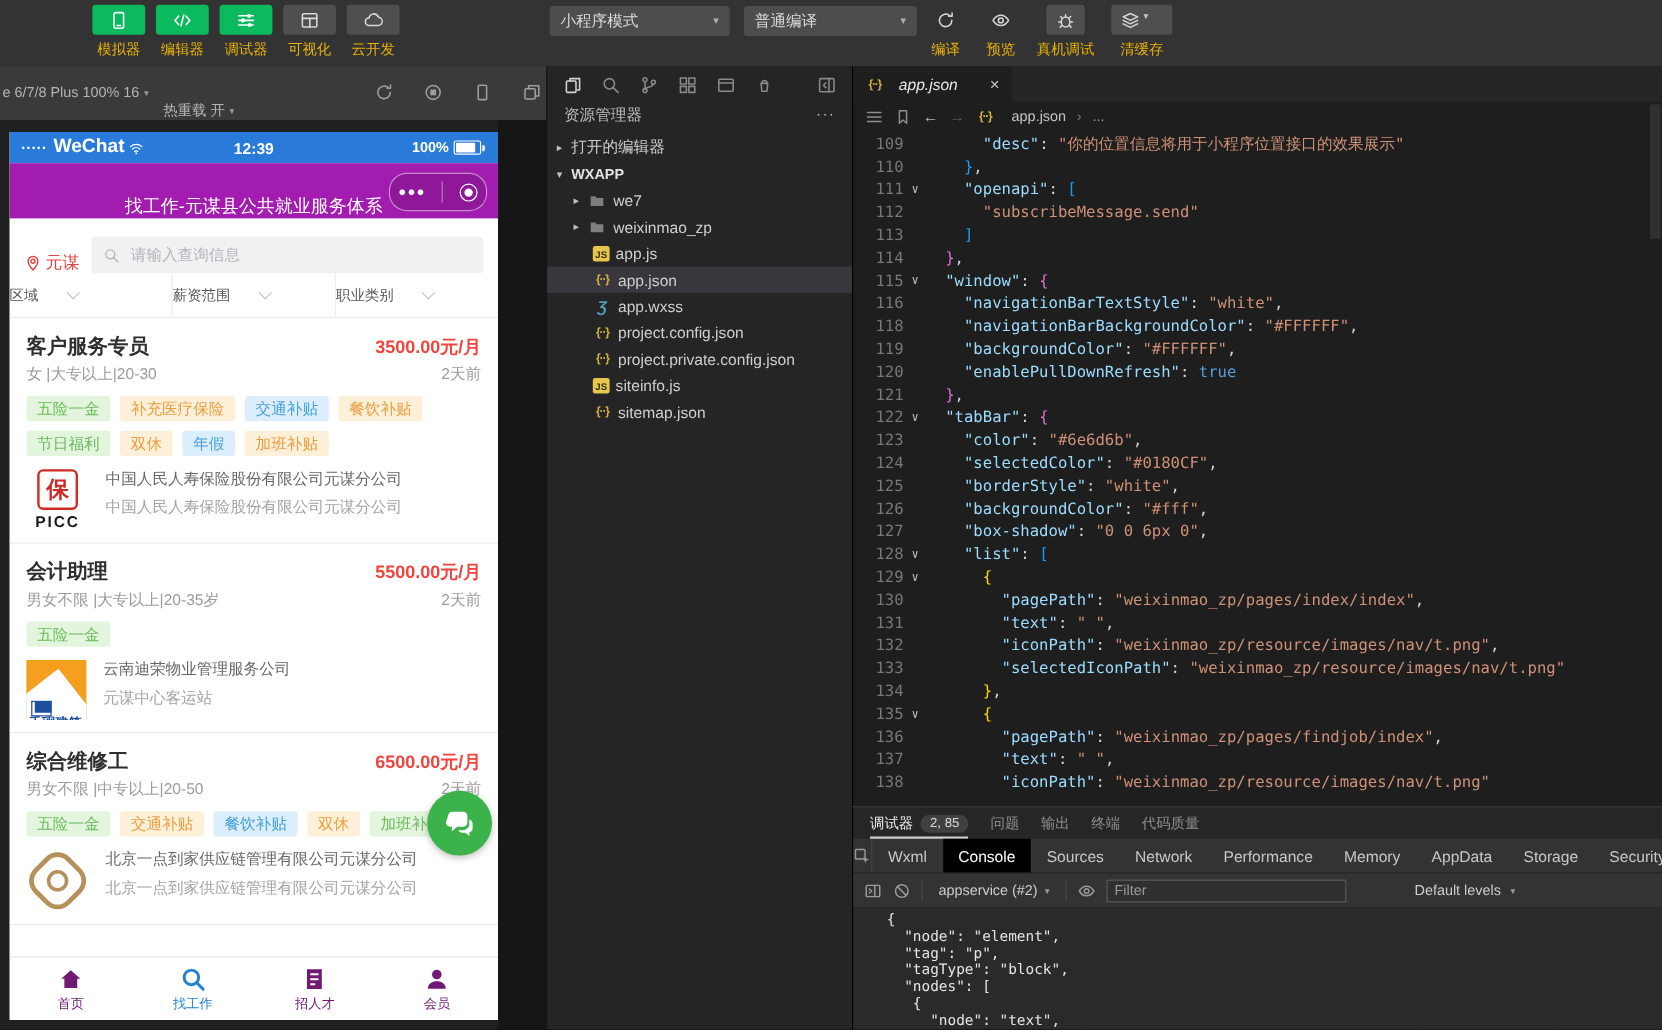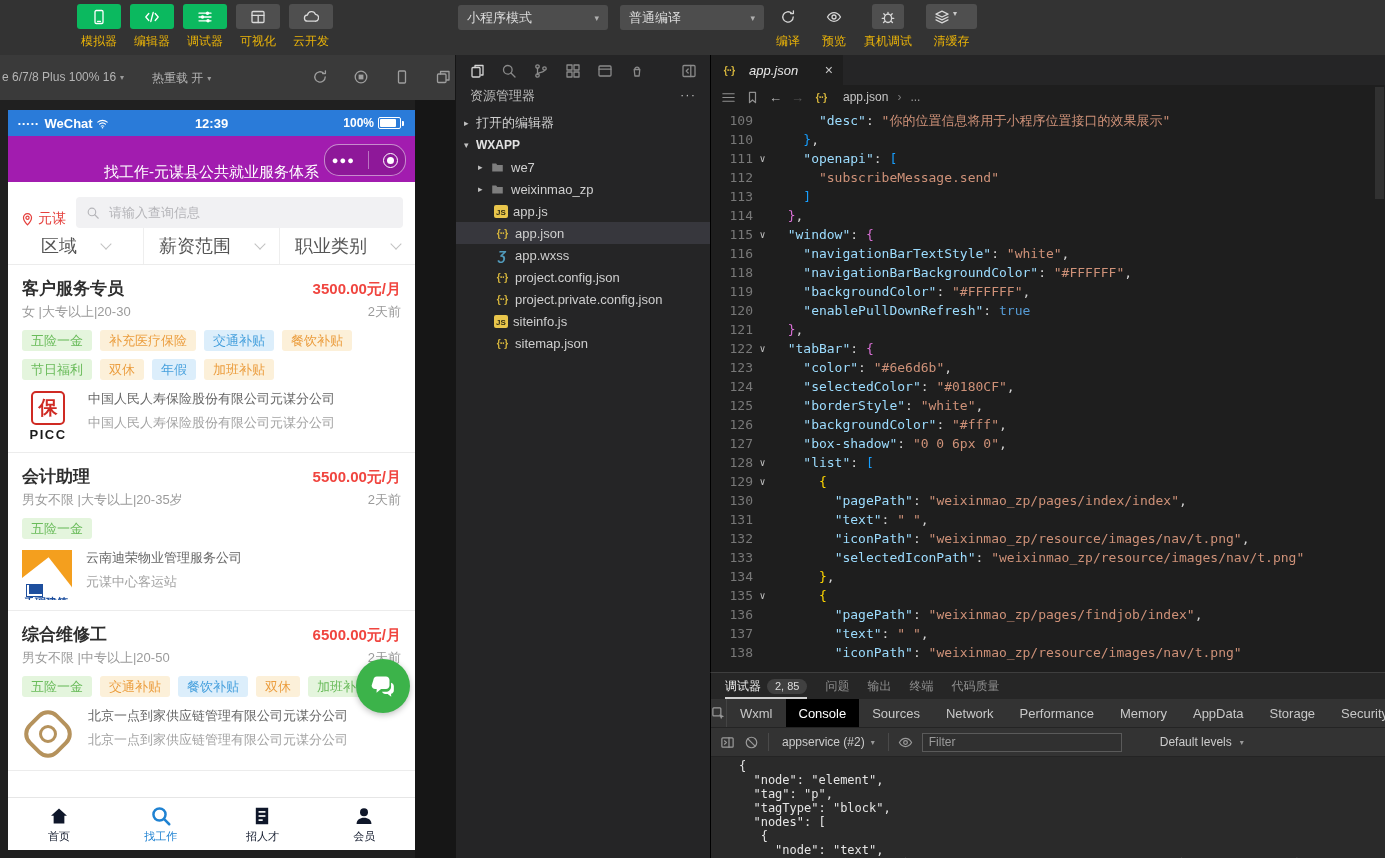--- a/index.html
+++ b/index.html
@@ -24,30 +24,30 @@
   .act{display:flex;flex-direction:column;align-items:center;cursor:pointer;color:#e6e6e6;font-size:12px;}
   .abox{height:25px;display:flex;align-items:center;justify-content:center;padding:0 8px;border-radius:3px;color:#d6d6d6;gap:3px;}
   .abox.boxed{background:#4f4f4f;}
   .abox span{width:16px;height:16px;display:block;}
   .act .tlabel{margin-top:4px;}
   .acaret{font-size:8px;color:#c9c9c9;}
   
   .subbar{position:absolute;left:0;top:55px;width:455px;height:45px;background:#3a3a3a;color:#b5b5b5;font-size:12px;border-bottom:1px solid #2c2c2c;}
   .sub-item{position:absolute;top:15px;display:flex;align-items:center;gap:4px;cursor:pointer;white-space:nowrap;}
   .sub-device{left:2px;}
-  .sub-hot{left:152px;}
+  .sub-hot{left:136px;margin-top:14px;}
   .subcaret{font-size:8px;color:#9a9a9a;}
   .sub-ic{position:absolute;top:14px;width:16px;height:16px;color:#9e9e9e;cursor:pointer;}
   
   .sim{position:absolute;left:0;top:100px;width:455px;height:758px;background:#202020;}
   .sim-gap{position:absolute;right:0;top:0;width:40px;height:100%;background:#161616;}
   .phone{position:absolute;left:8px;top:10px;width:407px;height:740px;background:#ffffff;display:flex;flex-direction:column;overflow:hidden;}
   .p-status{height:26px;background:#2a7bd9;color:#fff;display:flex;align-items:center;padding:0 10px;position:relative;flex:none;}
   .sig-dots{font-size:8px;letter-spacing:1.5px;margin-right:5px;}
-  .carrier{font-size:13px;font-weight:bold;}
+  .carrier{font-size:16px;font-weight:bold;}
   .wifi-ic{width:13px;height:13px;margin-left:3px;}
   .p-time{position:absolute;left:0;right:0;text-align:center;font-size:13px;font-weight:bold;}
   .p-batt-wrap{margin-left:auto;display:flex;align-items:center;font-size:12px;font-weight:bold;z-index:1;}
   .batt{width:21px;height:10px;border:1px solid #fff;border-radius:2px;position:relative;margin-left:4px;margin-right:4px;}
   .batt::before{content:"";position:absolute;left:1px;top:1px;bottom:1px;width:16px;background:#fff;border-radius:1px;}
   .batt::after{content:"";position:absolute;right:-4px;top:2.5px;width:2.5px;height:5px;background:#fff;border-radius:0 1px 1px 0;}
   .p-nav{height:46px;background:#a21caf;position:relative;flex:none;display:flex;align-items:flex-end;justify-content:center;}
   .p-title{color:#fff;font-size:15px;}
   .capsule{position:absolute;right:9px;top:8px;width:80px;height:30px;border:1px solid rgba(255,255,255,.5);border-radius:15px;
            background:rgba(0,0,0,.12);display:flex;align-items:center;justify-content:space-around;cursor:pointer;}
@@ -56,21 +56,21 @@
   .cap-target{width:13px;height:13px;border:1.6px solid #fff;border-radius:50%;position:relative;}
   .cap-target::after{content:"";position:absolute;inset:3px;background:#fff;border-radius:50%;}
   .p-search{height:46px;background:#fff;display:flex;align-items:flex-end;padding:0 12px;gap:10px;flex:none;}
   .loc{display:flex;align-items:center;gap:3px;color:#e5413e;font-size:14px;cursor:pointer;}
   .pin-ic{width:15px;height:15px;color:#e5413e;}
   .searchbox{flex:1;height:31px;background:#f1f1f3;border-radius:4px;display:flex;align-items:center;padding:0 10px;gap:7px;}
   .mag-ic{width:14px;height:14px;color:#b5b5b9;flex:none;}
   .search-input{border:none;background:transparent;outline:none;flex:1;font-size:13px;color:#333;min-width:0;font-family:inherit;}
   .search-input::placeholder{color:#b5b5b9;}
   .p-filters{height:36px;display:flex;border-bottom:1px solid #ececec;flex:none;background:#fff;}
-  .p-filter{flex:1;display:flex;align-items:center;justify-content:center;gap:25px;color:#555;font-size:18px;cursor:pointer;border-right:1px solid #eeeeee;}
+  .p-filter{flex:1;display:flex;align-items:center;gap:25px;color:#555;font-size:12px;cursor:pointer;border-right:1px solid #eeeeee;}
   .p-filter:last-child{border-right:none;}
   .fchev{width:7px;height:7px;border-right:1.4px solid #c2c2c2;border-bottom:1.4px solid #c2c2c2;transform:rotate(45deg);margin-top:-4px;}
   .p-list{flex:1;overflow:hidden;background:#fff;}
   .job{padding:12px 14px 10px;border-bottom:1px solid #ececec;cursor:pointer;}
   .jrow1{display:flex;justify-content:space-between;align-items:baseline;}
   .jtitle{font-size:17px;font-weight:bold;color:#2e2e2e;}
   .jsal{color:#f0453f;font-size:15px;font-weight:bold;}
   .jrow2{display:flex;justify-content:space-between;color:#9b9b9b;font-size:13px;margin-top:3px;}
   .jtags{display:flex;flex-wrap:wrap;gap:8px;margin-top:9px;}
   .tag{font-size:13px;padding:4px 9px;border-radius:3px;line-height:1;}
@@ -91,21 +91,21 @@
   .qx-txt{position:absolute;top:17px;left:2px;font-size:11px;font-weight:bold;color:#1e4f9e;z-index:2;white-space:nowrap;margin-top:28px;}
   .qx-house{position:absolute;left:4px;bottom:3px;width:17px;height:13px;background:#1e4f9e;z-index:2;
             box-shadow:inset 0 0 0 1px #1e4f9e, inset 3px -3px 0 0 #fff;}
   .logo-yddj{width:52px;height:52px;}
   .yddj-d{position:absolute;inset:5px;border:4px solid #b5925c;border-radius:34%;transform:rotate(45deg);}
   .yddj-c{position:absolute;inset:17px;border:3px solid #b5925c;border-radius:50%;}
   .fab{position:absolute;left:348px;top:549px;width:54px;height:54px;border-radius:50%;background:#3cb34a;
        display:flex;align-items:center;justify-content:center;box-shadow:0 2px 6px rgba(0,0,0,.25);cursor:pointer;z-index:5;}
   .fab-ic{width:28px;height:28px;color:#fff;}
   .p-tabbar{height:52px;border-top:1px solid #e6e6e6;display:flex;flex:none;background:#fff;}
-  .p-tab{flex:1;display:flex;flex-direction:column;align-items:center;justify-content:center;gap:2px;color:#0f172a;cursor:pointer;}
+  .p-tab{flex:1;display:flex;flex-direction:column;align-items:center;justify-content:center;gap:2px;color:#701a75;cursor:pointer;}
   .p-tab.active{color:#1f82d2;}
   .p-tabic{width:22px;height:22px;}
   .p-tablabel{font-size:11px;}
   
   .explorer{position:absolute;left:455px;top:55px;width:255px;height:803px;background:#252526;border-left:1px solid #161616;box-sizing:border-box;}
   .activity{height:32px;display:flex;align-items:center;gap:16px;padding:0 13px;color:#8a8a8a;}
   .activity .aic{width:16px;height:16px;cursor:pointer;}
   .activity .aic.on{color:#d4d4d4;}
   .activity .aic.right{margin-left:auto;}
   .exp-header{height:25px;padding:0 14px;display:flex;align-items:flex-start;color:#bcbcbc;font-size:13px;}
@@ -158,21 +158,21 @@
   .dt-inspect{width:30px;display:flex;align-items:center;justify-content:center;color:#9a9a9a;border-right:1px solid #444;cursor:pointer;}
   .dt-inspect span{width:15px;height:15px;display:block;}
   .devtab{display:flex;align-items:center;padding:0 13px;cursor:pointer;}
   .devtab.active{background:#000;color:#fff;}
   .drow3{height:28px;background:#333333;display:flex;align-items:center;gap:9px;padding:0 9px;color:#b5b5b5;border-bottom:1px solid #242424;}
   .dic{width:15px;height:15px;color:#9a9a9a;cursor:pointer;flex:none;}
   .vdiv{width:1px;height:18px;background:#4a4a4a;flex:none;}
   .ctx{display:flex;align-items:center;gap:6px;font-size:12px;color:#cccccc;cursor:pointer;padding:0 4px;white-space:nowrap;}
   .filter{width:186px;height:17px;background:#303030;border:1px solid #5a5a5a;color:#cccccc;font-size:12px;padding:0 6px;outline:none;font-family:inherit;}
   .filter::placeholder{color:#9a9a9a;}
-  .levels{display:flex;align-items:center;gap:8px;font-size:12px;color:#cccccc;cursor:pointer;margin-left:29px;white-space:nowrap;}
+  .levels{display:flex;align-items:center;gap:8px;font-size:12px;color:#cccccc;cursor:pointer;margin-left:48px;white-space:nowrap;}
   .dconsole{height:103px;overflow:hidden;background:#2a2a2a;padding:2px 0 0 28px;
             font-family:"DejaVu Sans Mono","Liberation Mono",monospace;font-size:12px;line-height:14px;color:#e4e4e4;}
   .cline{white-space:pre;}
 </style>
 </head>
 <body>
 
 <div class="app">
 
   <header class="topbar">

